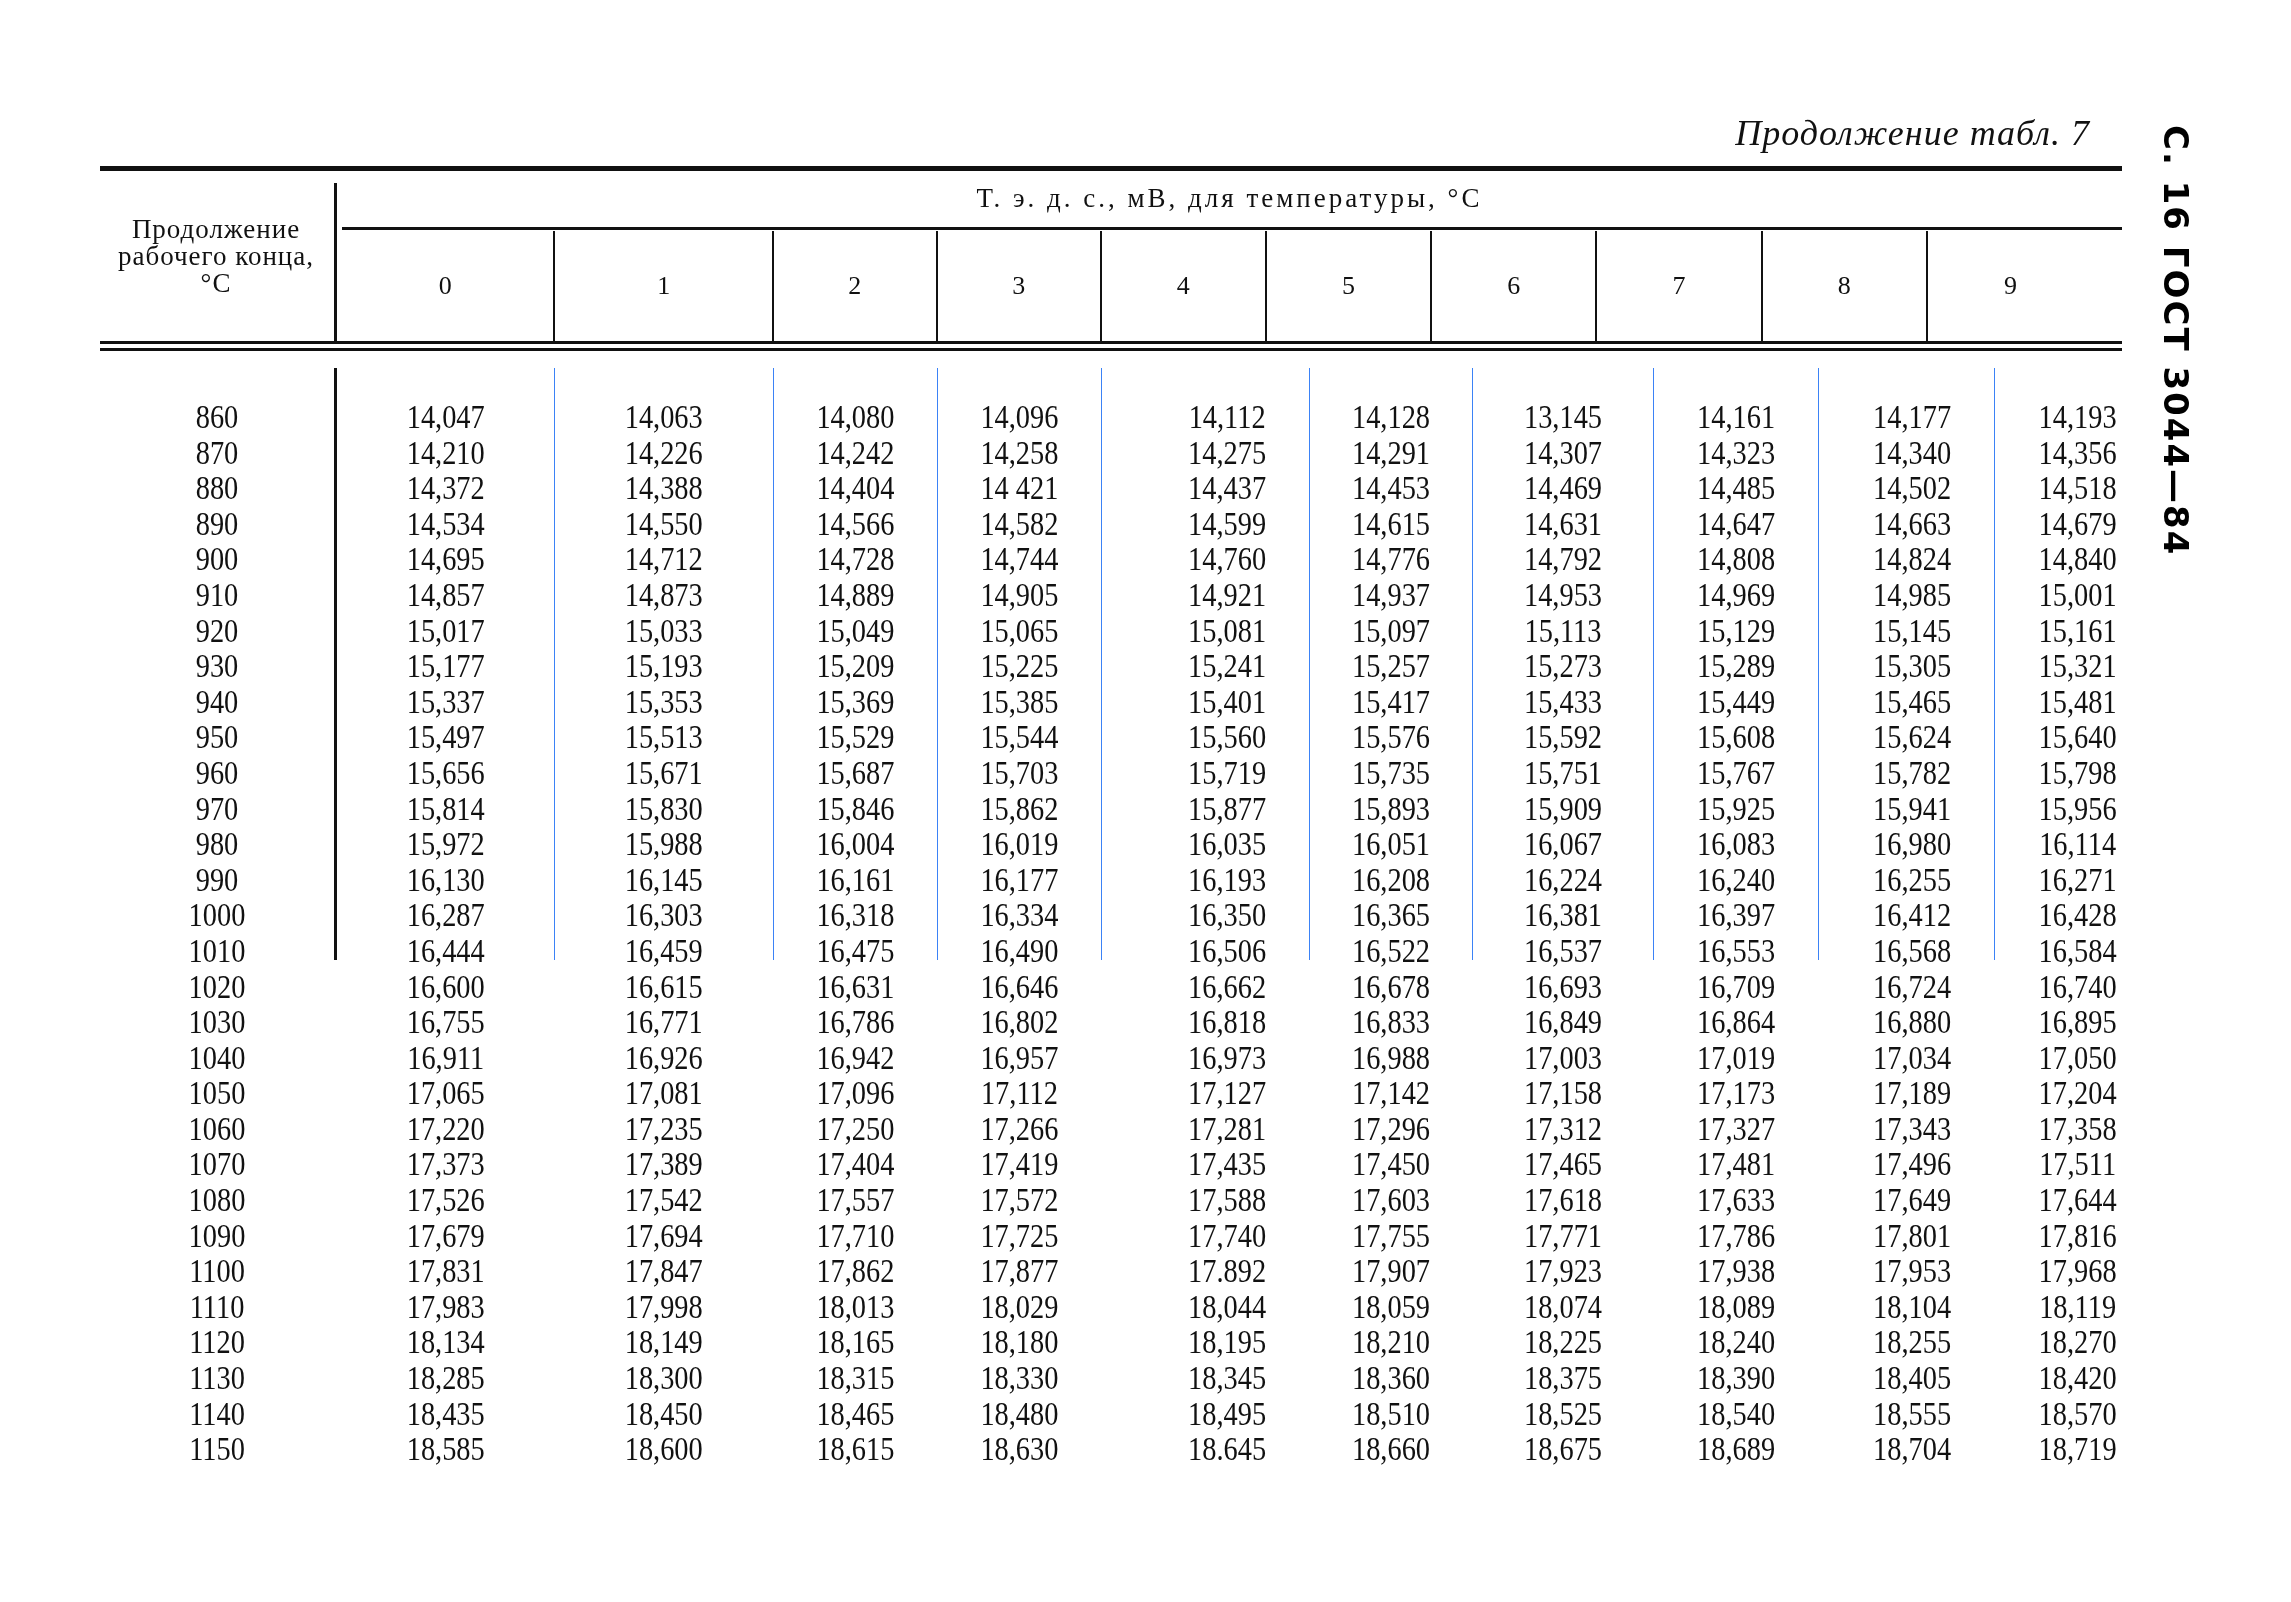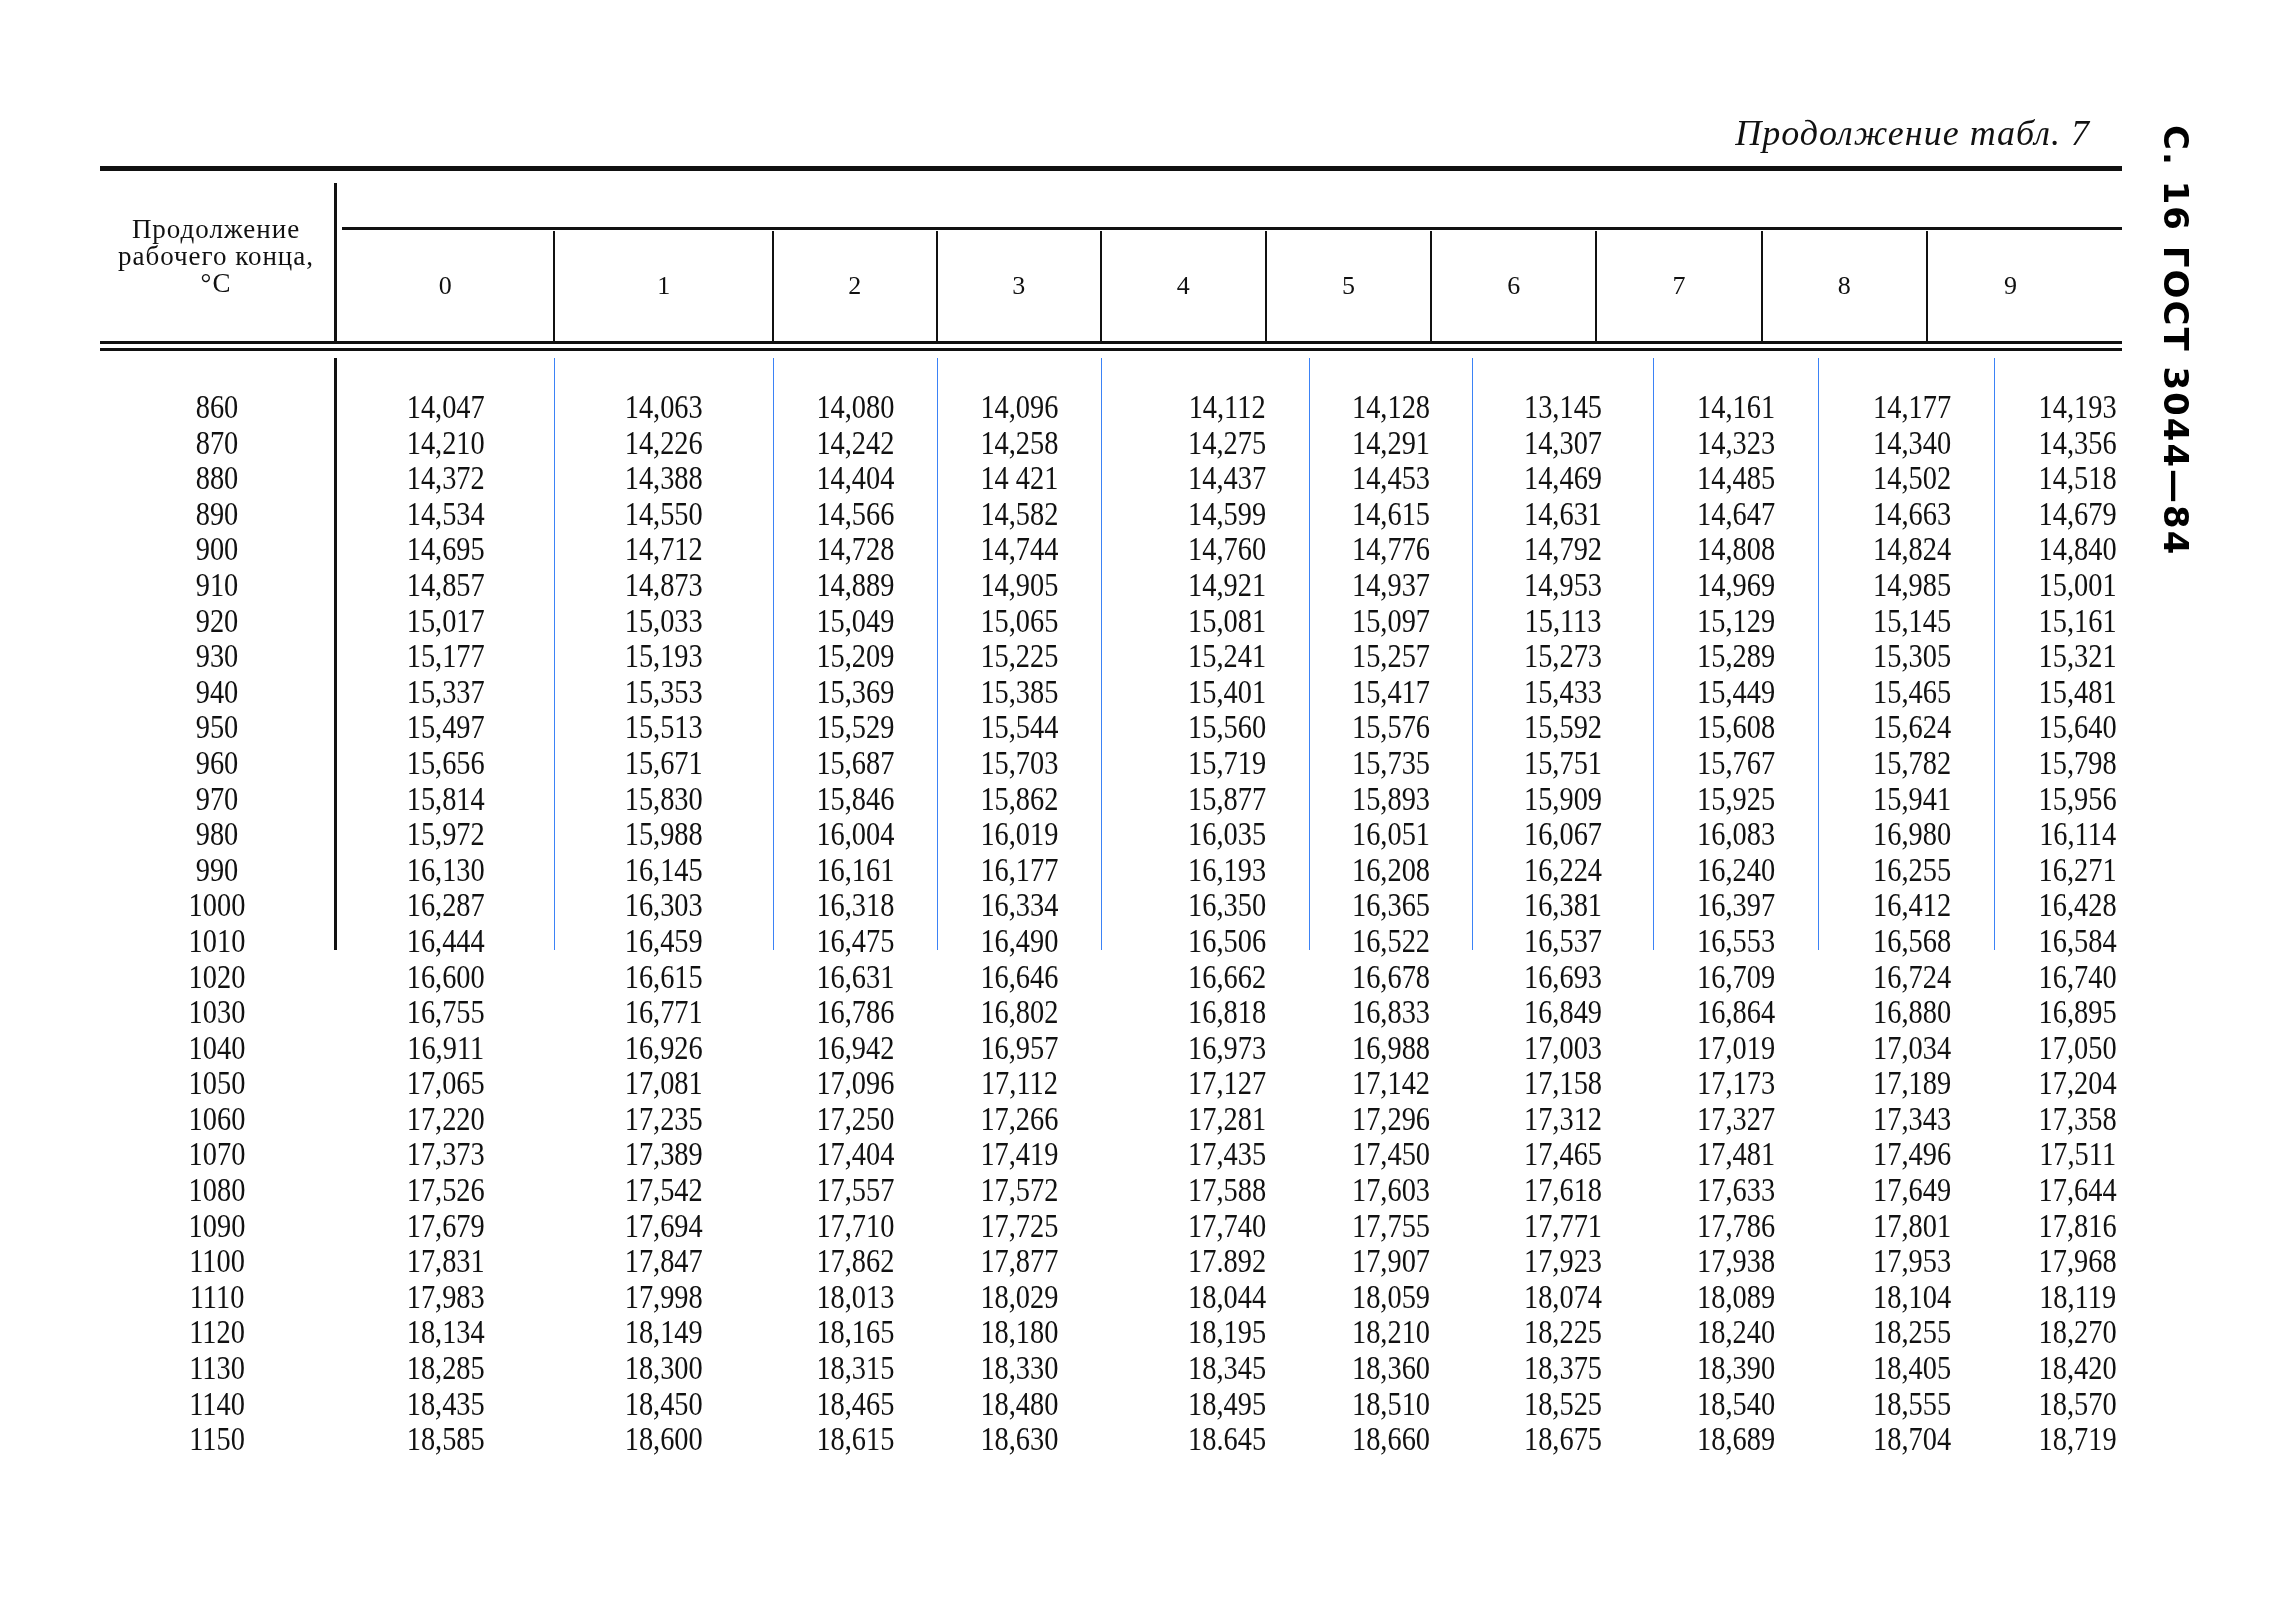--- a/index.html
+++ b/index.html
@@ -31,21 +31,21 @@
     font-size: 27px; letter-spacing: 3px;
   }
   .group-rule { position: absolute; left: 242px; right: 0; top: 56px; height: 3px; background: #111; }
   .col-heads { position: absolute; left: 237px; right: 0; top: 60px; bottom: 0; display: flex; }
   .col-head {
     flex: none; display: flex; align-items: center; justify-content: center;
     font-size: 26px; border-right: 2px solid #111; box-sizing: border-box;
   }
   .col-head:last-child { border-right: none; }
   .rule-double { height: 10px; border-top: 3px solid #111; border-bottom: 3px solid #111; box-sizing: border-box; }
-  .body { position: relative; height: 592px; padding-top: 7px; }
+  .body { position: relative; height: 592px; padding-top: 17px; }
   .body-grid { display: flex; height: 100%; }
   .col {
     flex: none; box-sizing: border-box; border-right: 1px solid #3b82f6;
     padding-top: 32px;
   }
   .col:last-child { border-right: none; }
   .col.temp { border-right: 3px solid #111; }
   .cell {
     height: 35.6px; line-height: 35.6px; font-size: 33px; text-align: center;
     transform: scaleX(0.86); white-space: nowrap;
@@ -57,20 +57,21 @@
 <body>
 
 <div class="caption">Продолжение табл. 7</div>
 <div class="side-label">С. 16 ГОСТ 3044—84</div>
 
 <div class="table-wrap">
   <div class="rule-top"></div>
   <div class="header">
     <div class="rowhead-label">Продолжение рабочего конца, °С</div>
     <div class="vline-main"></div>
+    <div class="group-label">Т. э. д. с., мВ, для температуры, °С</div>
     <div class="group-rule"></div>
     <div class="col-heads" id="col-heads">
         <div class="col-head" style="width: 218.454px;">0</div>
         <div class="col-head" style="width: 218.454px;">1</div>
         <div class="col-head" style="width: 163.841px;">2</div>
         <div class="col-head" style="width: 163.841px;">3</div>
         <div class="col-head" style="width: 165.278px;">4</div>
         <div class="col-head" style="width: 165.278px;">5</div>
         <div class="col-head" style="width: 165.278px;">6</div>
         <div class="col-head" style="width: 165.278px;">7</div>

